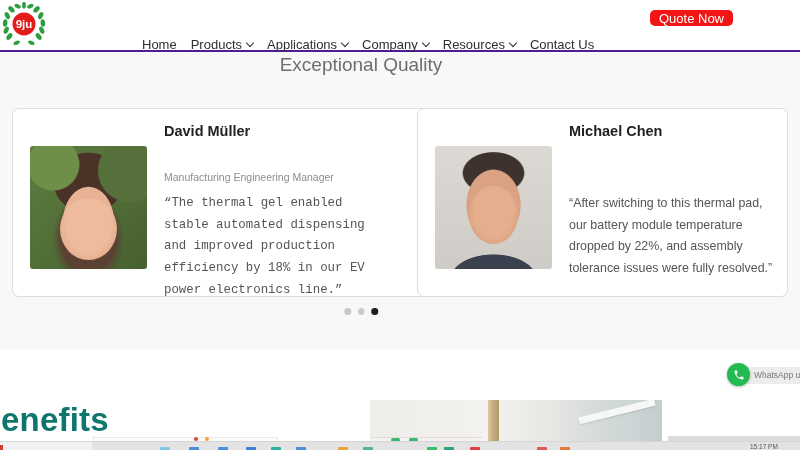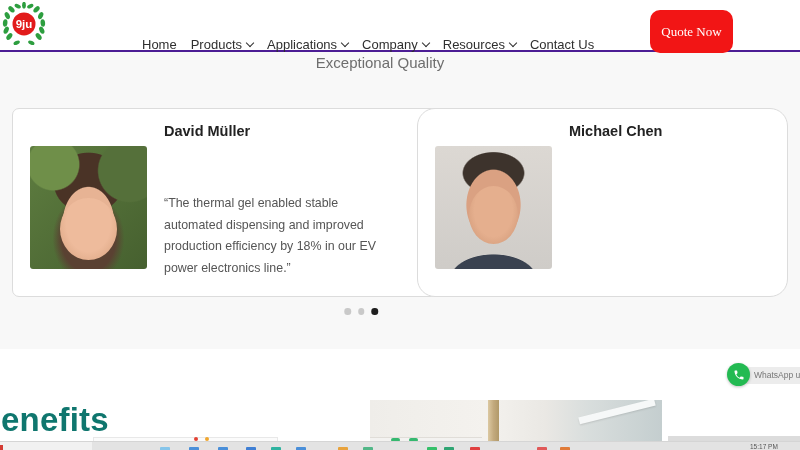--- a/index.html
+++ b/index.html
@@ -5,45 +5,45 @@
   * { margin:0; padding:0; box-sizing:border-box; }
   body { background:#888; font-family:"Liberation Sans", sans-serif; }
   .screen { position:relative; width:800px; height:450px; background:#fff; overflow:hidden; }
 
   
   .header { position:absolute; top:0; left:0; width:800px; height:52px; background:#fff; border-bottom:2px solid #4c1d95; z-index:5; }
   .logo { position:absolute; left:1px; top:2px; width:46px; height:46px; cursor:pointer; }
   .nav { position:absolute; left:142px; top:0; height:52px; display:flex; align-items:flex-end; gap:14px; }
   .nav-item { display:flex; align-items:center; gap:5px; font-size:13px; color:#2f2f2f; cursor:pointer; white-space:nowrap; }
   .chev { width:6px; height:6px; border-right:1.5px solid #2f2f2f; border-bottom:1.5px solid #2f2f2f; transform:rotate(45deg); margin-top:-4px; }
-  .quote-btn { position:absolute; left:650px; top:10px; width:83px; height:43px; background:#f21515; color:#fff; font-size:13px; font-family:Liberation Serif, serif; border:none; border-radius:10px; cursor:pointer; }
+  .quote-btn { position:absolute; left:650px; top:10px; width:83px; height:16px; background:#f21515; color:#fff; font-size:13px; font-family:Liberation Sans, sans-serif; border:none; border-radius:5px; cursor:pointer; }
 
   
   .testimonials { position:absolute; top:52px; left:0; width:800px; height:297px; background:#f8f8f8; }
-  .sec-heading { position:absolute; top:2px; left:361px; transform:translateX(-50%); font-size:15px; color:#6e6e6e; white-space:nowrap;margin-left:19px; }
+  .sec-heading { position:absolute; top:2px; left:361px; transform:translateX(-50%); font-size:19px; color:#6e6e6e; white-space:nowrap; }
   .card { position:absolute; top:56px; height:189px; background:#fff; border:1px solid #dcdcdc; border-radius:7px; }
   .card-1 { left:12px; width:445px; }
-  .card-2 { left:417px; width:371px;border-radius:18px; }
+  .card-2 { left:417px; width:371px; }
   .photo { position:absolute; left:17px; top:37px; width:117px; height:123px; border-radius:3px; overflow:hidden; }
   .photo-1 { background: radial-gradient(circle at 20% 15%, #6f8f49 0 18%, transparent 19%),
                          radial-gradient(circle at 85% 20%, #55703a 0 22%, transparent 23%),
                          radial-gradient(ellipse 42px 58px at 50% 62%, #e7b394 0 60%, transparent 62%),
                          radial-gradient(ellipse 55px 48px at 50% 30%, #4a3326 0 62%, transparent 64%),
                          radial-gradient(ellipse 60px 75px at 50% 75%, #5a4132 0 45%, transparent 60%),
                          linear-gradient(135deg,#5e7d40,#46602f); }
   .photo-1::after { content:""; position:absolute; left:30px; top:52px; width:57px; height:62px; border-radius:50%; background:radial-gradient(ellipse at 50% 40%, #eebb9c 0 55%, #dda886 85%); }
   .photo-2 { background: radial-gradient(ellipse 70px 40px at 50% 108%, #3a4250 0 60%, transparent 62%),
                          radial-gradient(ellipse 46px 60px at 50% 48%, #daa182 0 58%, transparent 60%),
                          radial-gradient(ellipse 50px 34px at 50% 22%, #3d332c 0 60%, transparent 63%),
                          linear-gradient(180deg,#dcd8d3,#cfccc8); }
   .photo-2::after { content:""; position:absolute; left:34px; top:40px; width:49px; height:58px; border-radius:50%; background:radial-gradient(ellipse at 50% 42%, #e5af8e 0 55%, #d49d7c 85%); }
   .t-name { position:absolute; left:151px; top:14px; font-size:14.5px; font-weight:bold; color:#222; }
   .t-role { position:absolute; left:151px; top:62px; font-size:10.5px; color:#8d8d8d; }
   .t-quote { position:absolute; left:151px; top:84px; font-size:12.4px; line-height:1.75; color:#555; }
-  .card-1 .t-quote { width:228px; }
+  .card-1 .t-quote { width:228px;font-family:Liberation Mono, monospace; }
   .card-2 .t-quote { width:212px; }
 
   .dots { position:absolute; top:256px; left:361px; transform:translateX(-50%); display:flex; gap:7px; }
   .dot { width:6.5px; height:6.5px; border-radius:50%; background:#c9c9c9; cursor:pointer; }
   .dot.active { background:#1e1e1e; }
 
   
   .benefits-heading { position:absolute; left:1px; top:401px; font-size:33px; font-weight:800; color:#0f766e; letter-spacing:.2px; }
 
   .photo-block { position:absolute; left:370px; top:400px; width:292px; height:43px; overflow:hidden; }
@@ -127,26 +127,28 @@
 
     <button class="quote-btn">Quote Now</button>
   </div>
 
   <div class="testimonials">
     <div class="sec-heading">Exceptional Quality</div>
 
     <div class="card card-1">
       <div class="photo photo-1"></div>
       <div class="t-name">David Müller</div>
+      <div class="t-role">Manufacturing Engineering Manager</div>
       <div class="t-quote">“The thermal gel enabled stable automated dispensing and improved production efficiency by 18% in our EV power electronics line.”</div>
     </div>
 
     <div class="card card-2">
       <div class="photo photo-2"></div>
       <div class="t-name">Michael Chen</div>
+      <div class="t-quote">“After switching to this thermal pad, our battery module temperature dropped by 22%, and assembly tolerance issues were fully resolved.”</div>
     </div>
 
     <div class="dots">
       <span class="dot"></span>
       <span class="dot"></span>
       <span class="dot active"></span>
     </div>
   </div>
 
   <div class="benefits-heading">enefits</div>

